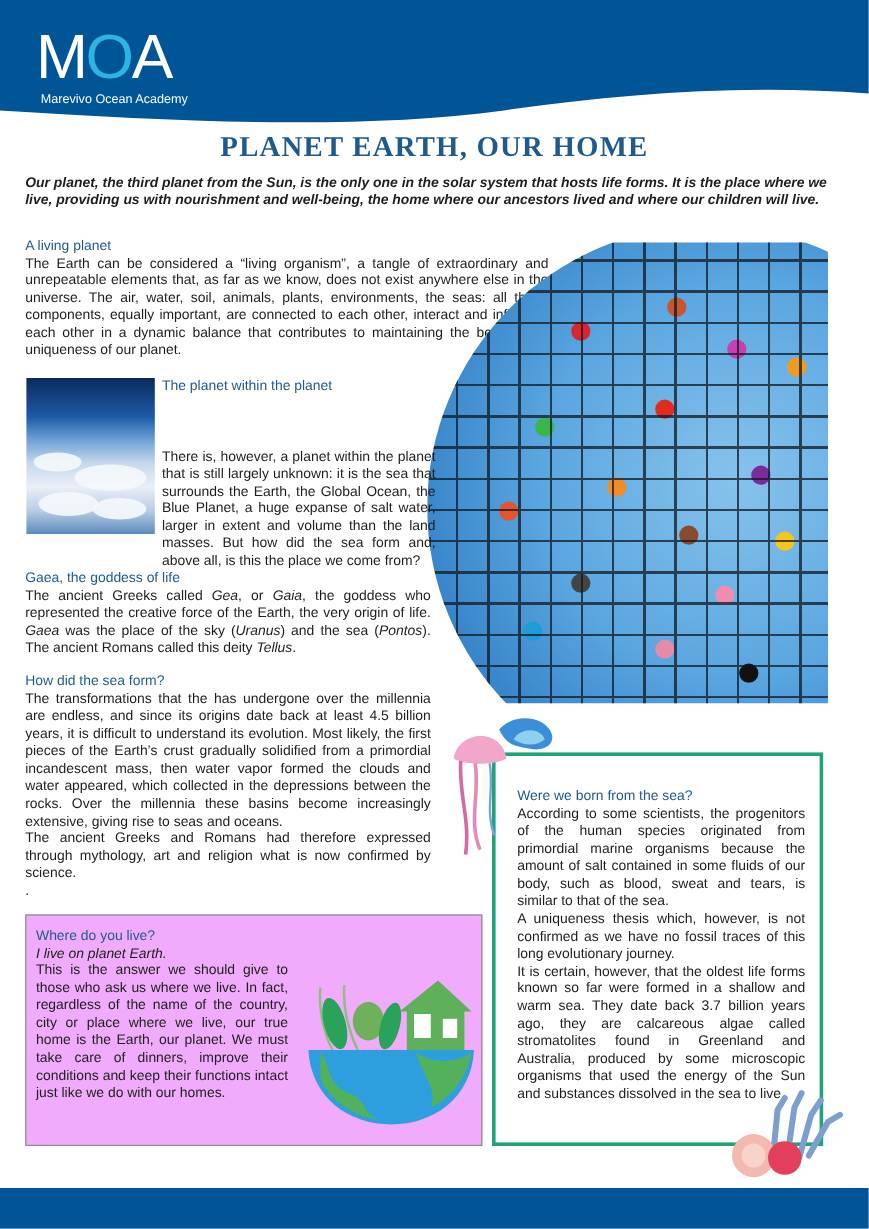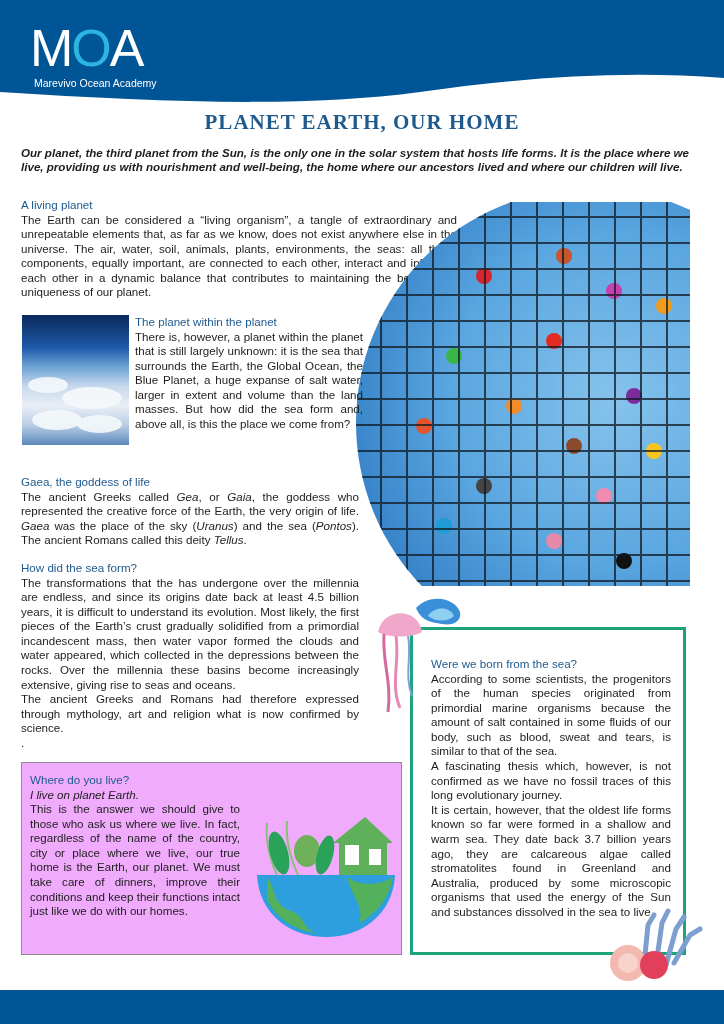--- a/index.html
+++ b/index.html
@@ -6,21 +6,21 @@
   html, body { width: 724px; height: 1024px; overflow: hidden; background: #ffffff; }
   body { position: relative; font-family: "Liberation Sans", sans-serif; color: #1d1d1b; }
 
   .header { position: absolute; left: 0; top: 0; width: 724px; height: 110px; }
   .header svg { position: absolute; left: 0; top: 0; }
   .logo { position: absolute; left: 30px; top: 22px; width: 150px; height: 70px; }
   .logo-letters { position: absolute; left: 0; top: 0; font-family: "Liberation Sans", sans-serif; font-weight: normal; font-size: 52px; line-height: 52px; color: #ffffff; letter-spacing: -2px; }
   .logo-letters .o { color: #2bb5e0; }
   .logo-sub { position: absolute; left: 4px; top: 55px; font-size: 10.5px; color: #ffffff; white-space: nowrap; }
 
-  .title { position: absolute; left: 0; top: 110px; width: 724px; text-align: center; font-family: "Liberation Serif", serif; font-weight: bold; font-size: 21px; letter-spacing: 1px; color: #1e5a8e; }
+  .title { position: absolute; left: 0; top: 110px; width: 724px; text-align: center; font-family: "Liberation Serif", serif; font-weight: bold; font-size: 24px; letter-spacing: 1px; color: #1e5a8e; }
 
   .intro { position: absolute; left: 21px; top: 146px; width: 682px; font-size: 11.6px; line-height: 14px; font-weight: bold; font-style: italic; color: #1d1d1b; }
 
   .h { color: #1e5a8e; font-weight: normal; font-size: 11.6px; line-height: 14.5px; }
   .p { font-size: 11.6px; line-height: 14.6px; color: #1d1d1b; }
   .justify { text-align: justify; }
 
   .sec-living { position: absolute; left: 21px; top: 198px; width: 440px; }
 
   .globe { position: absolute; left: 356px; top: 202px; width: 334px; height: 384px; overflow: hidden; }
@@ -101,21 +101,21 @@
 
 <div class="sky-photo">
   <div class="cloud" style="left:6px;top:62px;width:40px;height:16px;"></div>
   <div class="cloud" style="left:40px;top:72px;width:60px;height:22px;"></div>
   <div class="cloud" style="left:10px;top:95px;width:50px;height:20px;"></div>
   <div class="cloud" style="left:55px;top:100px;width:45px;height:18px;"></div>
 </div>
 
 <div class="sec-within">
   <div class="h">The planet within the planet</div>
-  <div class="p justify" style="width:228px;">There is, however, a planet within the planet that is still largely unknown: it is the sea that surrounds the Earth, the Global Ocean, the Blue Planet, a huge expanse of salt water, larger in extent and volume than the land masses. But how did the sea form and, above all, is this the place we come from?</div>
+  <div class="p justify" style="width:228px;margin-top:44px;">There is, however, a planet within the planet that is still largely unknown: it is the sea that surrounds the Earth, the Global Ocean, the Blue Planet, a huge expanse of salt water, larger in extent and volume than the land masses. But how did the sea form and, above all, is this the place we come from?</div>
 </div>
 
 <div class="sec-gaea">
   <div class="h">Gaea, the goddess of life</div>
   <div class="p justify">
     <span>The ancient Greeks called </span><i>Gea</i><span>, or </span><i>Gaia</i><span>, the goddess who represented the creative force of the Earth, the very origin of life. </span><i>Gaea</i><span> was the place of the sky (</span><i>Uranus</i><span>) and the sea (</span><i>Pontos</i><span>). The ancient Romans called this deity </span><i>Tellus</i><span>.</span>
   </div>
 </div>
 
 <div class="sec-sea">
@@ -143,21 +143,21 @@
     <path d="M10 72 H148 C146 112 114 134 79 134 C44 134 12 112 10 72 Z" fill="#2d9fdf"></path>
     <path d="M20 74 C30 86 24 100 44 108 C60 114 54 126 70 130 C48 128 28 114 20 96 Z" fill="#52b15a"></path>
     <path d="M100 74 C116 86 138 80 146 74 C142 96 128 112 112 120 C118 104 104 92 100 74 Z" fill="#52b15a"></path>
   </svg>
 </div>
 
 <div class="box-born">
   <div class="txt">
     <div class="h">Were we born from the sea?</div>
     <div class="p justify">According to some scientists, the progenitors of the human species originated from primordial marine organisms because the amount of salt contained in some fluids of our body, such as blood, sweat and tears, is similar to that of the sea.</div>
-    <div class="p justify">A fascinating thesis which, however, is not confirmed as we have no fossil traces of this long evolutionary journey.</div>
+    <div class="p justify">A uniqueness thesis which, however, is not confirmed as we have no fossil traces of this long evolutionary journey.</div>
     <div class="p justify" style="padding-right:0;">It is certain, however, that the oldest life forms known so far were formed in a shallow and warm sea. They date back 3.7 billion years ago, they are calcareous algae called stromatolites found in Greenland and Australia, produced by some microscopic organisms that used the energy of the Sun and substances dissolved in the sea to live.</div>
   </div>
 </div>
 
 <svg class="jelly" viewBox="0 0 100 130">
   <path d="M44 16 C56 2 82 4 88 20 C90 30 80 34 70 32 C60 30 50 30 44 16 Z" fill="#3a8fd8"></path>
   <path d="M56 24 C62 14 78 14 82 24 C76 30 64 30 56 24 Z" fill="#8fd0f0"></path>
   <path d="M6 40 C10 16 46 14 50 40 C40 46 16 46 6 40 Z" fill="#f0a7c9"></path>
   <path d="M12 42 C10 70 20 90 16 120" stroke="#d46aa0" stroke-width="3" fill="none"></path>
   <path d="M24 44 C28 70 18 92 28 116" stroke="#e58ab6" stroke-width="3" fill="none"></path>

